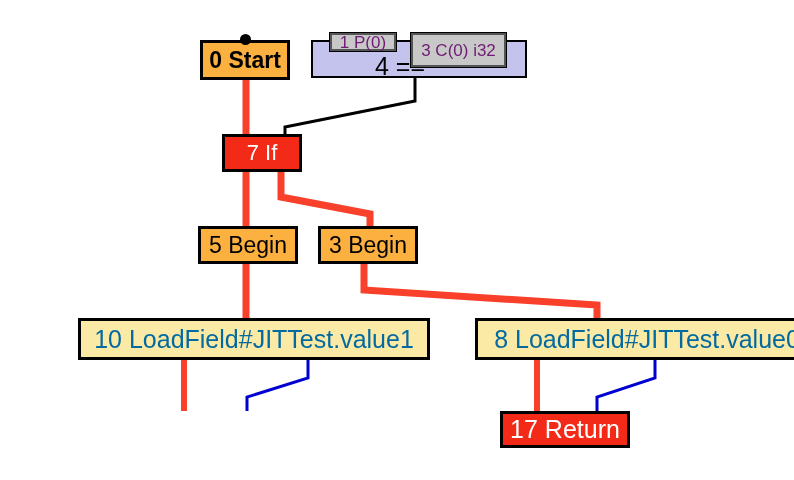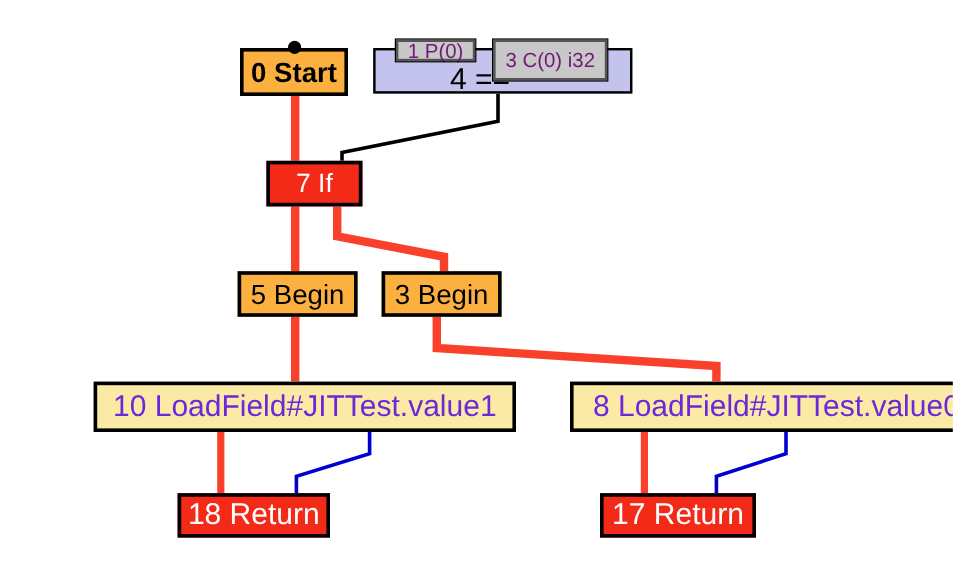--- a/index.html
+++ b/index.html
@@ -66,21 +66,21 @@
   }
   .n-begin .node-label {
     font-size: 23px;
     color: #000000;
   }
   .n-load {
     background: #faeaa5;
   }
   .n-load .node-label {
     font-size: 25px;
-    color: #6d28d9;
+    color: #0369a1;
   }
   .n-return {
     background: #f32a18;
   }
   .n-return .node-label {
     font-size: 25px;
     color: #ffffff;
   }
   
   .cmp-main {
@@ -173,21 +173,18 @@
   </div>
 
   <div class="node n-load" style="left:78px; top:318px; width:352px; height:42px;">
     <span class="node-label">10 LoadField#JITTest.value1</span>
   </div>
 
   <div class="node n-load" style="left:435px; top:318px; width:344px; height:42px;margin-left:40px;">
     <span class="node-label">8 LoadField#JITTest.value0</span>
   </div>
 
-  <div class="node n-return" style="left:148px; top:411px; width:127px; height:37px;">
-    <span class="node-label">18 Return</span>
-  </div>
 
   <div class="node n-return" style="left:500px; top:411px; width:130px; height:37px;">
     <span class="node-label">17 Return</span>
   </div>
 
 </div>
 
 </body></html>

